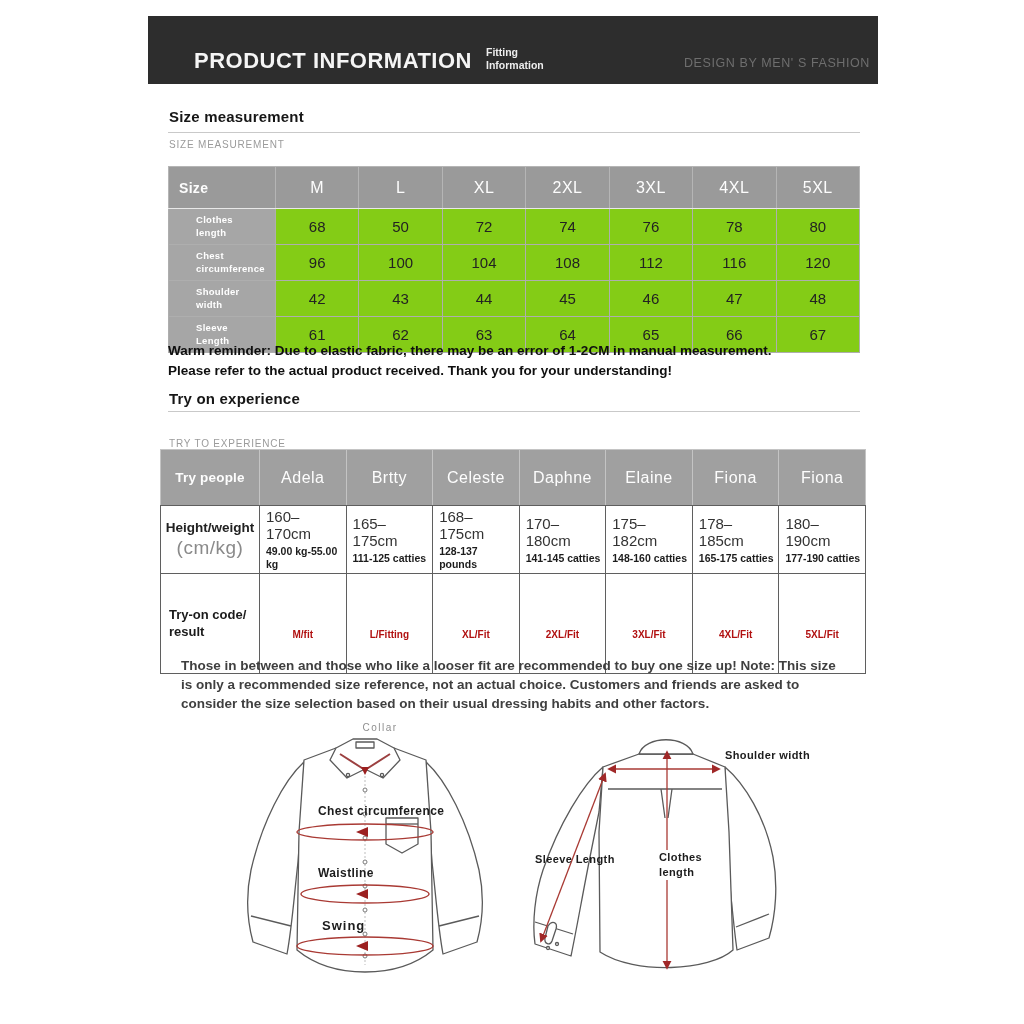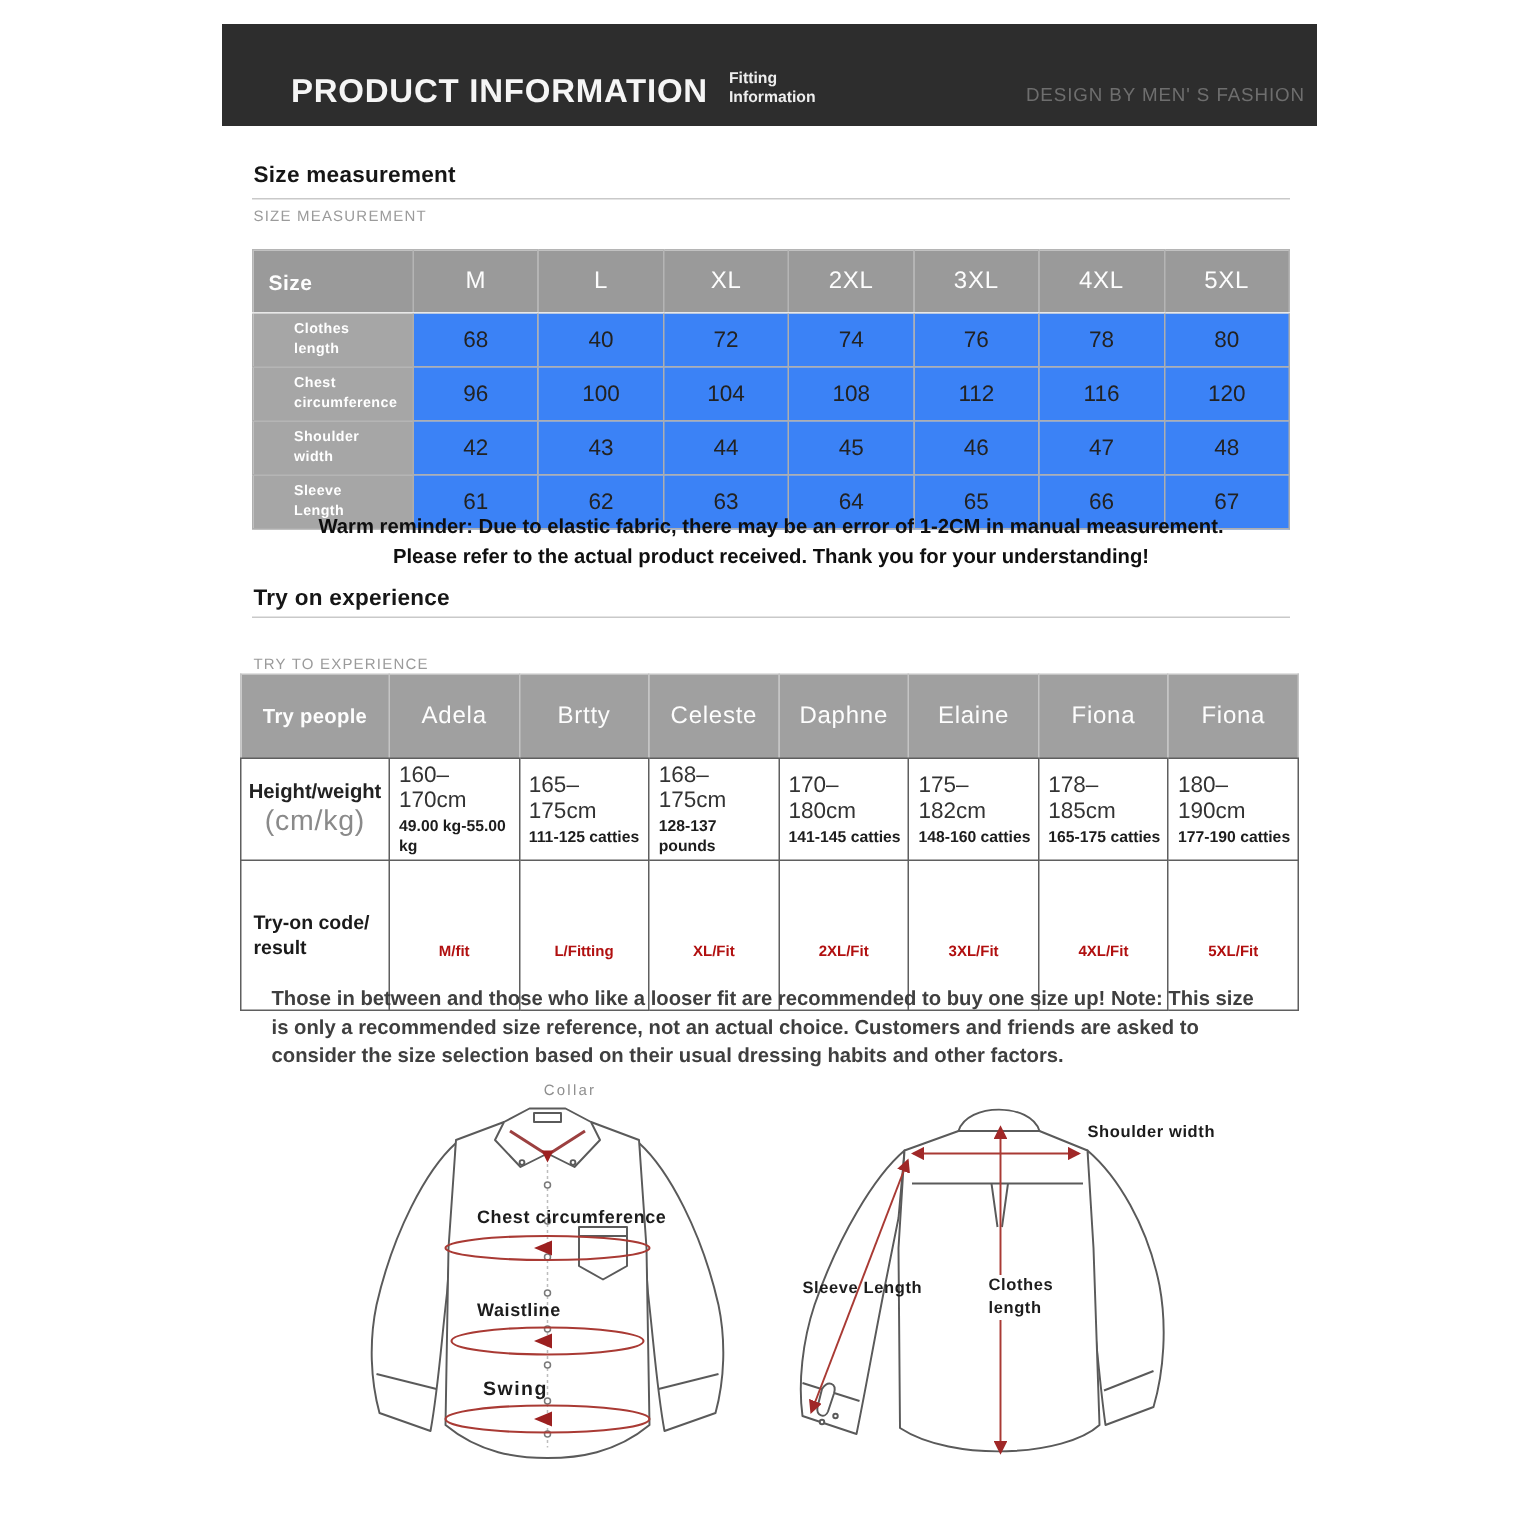--- a/index.html
+++ b/index.html
@@ -21,24 +21,24 @@
 
   
   table{border-collapse:collapse;table-layout:fixed;}
   .size-table{position:absolute;left:168px;top:166px;width:692px;border:1px solid #3b82f6;}
   .size-table th{background:#9a9a9a;color:#fdfdfd;height:39px;font-weight:normal;font-size:16px;
                  border:1px solid #b5b5b5;border-bottom:1px solid #e8e8e8;letter-spacing:.5px;}
   .size-table th.corner{text-align:left;padding-left:10px;font-weight:bold;font-size:14px;letter-spacing:.3px;}
   .size-table td{height:33px;border:1px solid #aeaeae;}
   .size-table td.rlabel{background:#a6a6a6;color:#fff;font-size:9.5px;font-weight:bold;
                         padding-left:27px;line-height:1.35;letter-spacing:.3px;}
-  .size-table td.val{background:#3b82f6;text-align:center;font-size:15px;color:#222;}
-
-  
-  .reminder{position:absolute;left:168px;top:341px;width:692px;text-align:center;
+  .size-table td.val{background:#84cc16;text-align:center;font-size:15px;color:#222;}
+
+  
+  .reminder{position:absolute;left:168px;top:341px;width:692px;
             font-size:13.5px;font-weight:bold;color:#0f0f0f;line-height:1.45;}
   .note{position:absolute;left:181px;top:656px;width:668px;font-size:13.5px;font-weight:bold;
         color:#3f3f3f;line-height:1.42;}
 
   
   .try-table{position:absolute;left:160px;top:449px;width:706px;border:1px solid #5f5f5f;}
   .try-table th{background:#a0a0a0;color:#fdfdfd;height:53px;font-weight:normal;font-size:16px;
                 border:1px solid #c4c4c4;border-bottom:1px solid #5f5f5f;letter-spacing:.5px;}
   .try-table th.corner{font-weight:bold;font-size:13.5px;letter-spacing:.2px;}
   .try-table td{border:1px solid #5f5f5f;background:#fff;vertical-align:middle;}
@@ -99,21 +99,21 @@
       <th>XL</th>
       <th>2XL</th>
       <th>3XL</th>
       <th>4XL</th>
       <th>5XL</th>
     </tr>
     <tr>
       <td class="rlabel preline">Clothes
 length</td>
       <td class="val">68</td>
-      <td class="val">40</td>
+      <td class="val">50</td>
       <td class="val">72</td>
       <td class="val">74</td>
       <td class="val">76</td>
       <td class="val">78</td>
       <td class="val">80</td>
     </tr>
     <tr>
       <td class="rlabel preline">Chest
 circumference</td>
       <td class="val">96</td>

